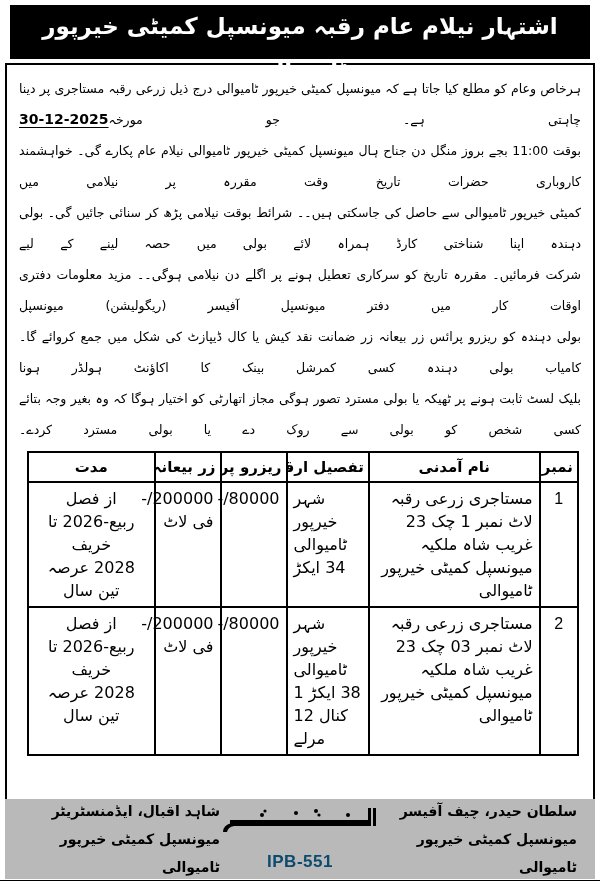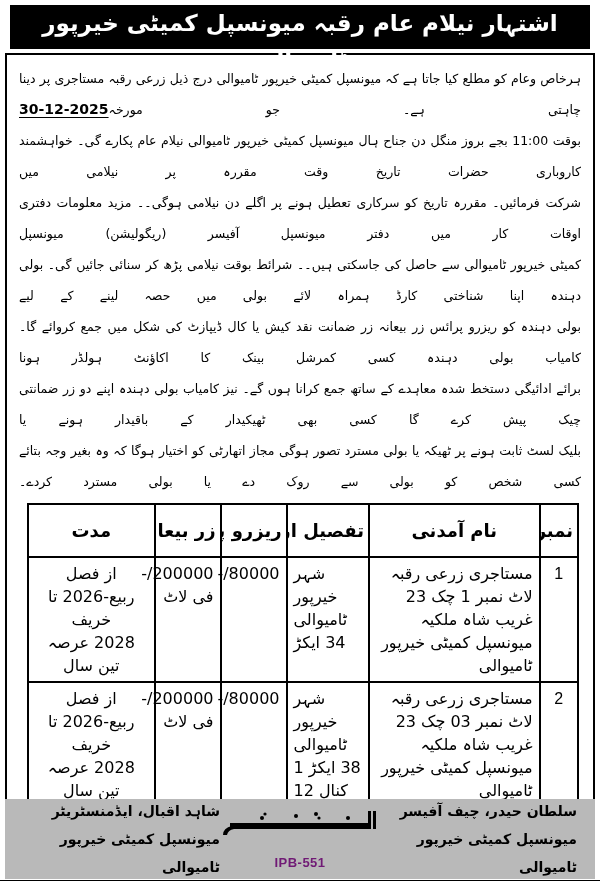--- a/index.html
+++ b/index.html
@@ -9,27 +9,27 @@
     font-family: "DejaVu Sans", sans-serif;
     color: #000;
     position: relative;
     overflow: hidden;
   }
   .page { width: 600px; height: 881px; position: relative; background:#fff; }
 
   
   .title-bar {
     margin: 5px 10px 0 10px;
-    height: 44px;
+    height: 54px;
     background: #000;
     color: #fff;
     text-align: center;
     font-weight: bold;
     font-size: 23px;
-    line-height: 36px;
+    line-height: 43px;
     direction: rtl;
     letter-spacing: 0.5px;
   }
 
   
   .content-box {
     margin: 4px 5px 0 5px;
     border: 2px solid #000;
     height: 748px;
     padding: 8px 12px 6px 12px;
@@ -64,24 +64,24 @@
   table.lots th, table.lots td {
     border: 2px solid #000;
     font-size: 16px;
     line-height: 23px;
     padding: 4px 6px;
     vertical-align: top;
     white-space: pre-line;
   }
   table.lots th {
     font-weight: bold;
-    font-size: 18px;
+    font-size: 15px;
     text-align: center;
     vertical-align: middle;
-    padding: 14px 4px;
+    padding: 2px 4px;
     white-space: nowrap;
     overflow: hidden;
   }
   tr.hdr { height: 30px; }
   col.c-sr       { width: 7%; }
   col.c-name     { width: 31%; }
   col.c-detail   { width: 15%; }
   col.c-reserve  { width: 12%; }
   col.c-earnest  { width: 12%; }
   col.c-duration { width: 23%; }
@@ -111,22 +111,22 @@
     text-align: right;
     direction: rtl;
     font-weight: bold;
     font-size: 14px;
     line-height: 28px;
   }
   .center-block { text-align: center; }
   .ipb-code {
     font-family: "Liberation Sans", sans-serif;
     font-weight: bold;
-    font-size: 13px;
-    color: #701a75;
+    font-size: 17px;
+    color: #0c4a6e;
     letter-spacing: 0.5px;
     margin-top: 14px;
   }
 
   .bottom-bar {
     position: absolute;
     left: 0; bottom: 0;
     width: 600px; height: 6px;
     background: #000;
   }
@@ -136,24 +136,23 @@
 
 <div class="page">
 
   <div class="title-bar">اشتہار نیلام عام رقبہ میونسپل کمیٹی خیرپور ٹامیوالی</div>
 
   <div class="content-box">
 
     <div class="notice" id="notice-lines">
         <div class="notice-line"><span>ہرخاص وعام کو مطلع کیا جاتا ہے کہ میونسپل کمیٹی خیرپور ٹامیوالی درج ذیل زرعی رقبہ مستاجری پر دینا چاہتی ہے۔ جو مورخہ</span><span class="auction-date">30-12-2025</span></div>
         <div class="notice-line"><span>بوقت 11:00 بجے بروز منگل دن جناح ہال میونسپل کمیٹی خیرپور ٹامیوالی نیلام عام پکارے گی۔ خواہشمند کاروباری حضرات تاریخ وقت مقررہ پر نیلامی میں</span></div>
+        <div class="notice-line"><span>کمیٹی خیرپور ٹامیوالی سے حاصل کی جاسکتی ہیں۔۔ شرائط بوقت نیلامی پڑھ کر سنائی جائیں گی۔ بولی دہندہ اپنا شناختی کارڈ ہمراہ لائے بولی میں حصہ لینے کے لیے</span></div>
         <div class="notice-line"><span>شرکت فرمائیں۔ مقررہ تاریخ کو سرکاری تعطیل ہونے پر اگلے دن نیلامی ہوگی۔۔ مزید معلومات دفتری اوقات کار میں دفتر میونسپل آفیسر (ریگولیشن) میونسپل</span></div>
-        <div class="notice-line"><span>کمیٹی خیرپور ٹامیوالی سے حاصل کی جاسکتی ہیں۔۔ شرائط بوقت نیلامی پڑھ کر سنائی جائیں گی۔ بولی دہندہ اپنا شناختی کارڈ ہمراہ لائے بولی میں حصہ لینے کے لیے</span></div>
         <div class="notice-line"><span>بولی دہندہ کو ریزرو پرائس زر بیعانہ زر ضمانت نقد کیش یا کال ڈیپازٹ کی شکل میں جمع کروائے گا۔ کامیاب بولی دہندہ کسی کمرشل بینک کا اکاؤنٹ ہولڈر ہونا</span></div>
-        <div class="notice-line"><span>برائے ادائیگی دستخط شدہ معاہدے کے ساتھ جمع کرانا ہوں گے۔ نیز کامیاب بولی دہندہ اپنے دو زر ضمانتی چیک پیش کرے گا کسی بھی ٹھیکیدار کے باقیدار ہونے یا</span></div>
         <div class="notice-line"><span>بلیک لسٹ ثابت ہونے پر ٹھیکہ یا بولی مسترد تصور ہوگی مجاز اتھارٹی کو اختیار ہوگا کہ وہ بغیر وجہ بتائے کسی شخص کو بولی سے روک دے یا بولی مسترد کردے۔</span></div>
       </div>
 
     <table class="lots">
       <colgroup>
         <col class="c-sr">
           <col class="c-name">
           <col class="c-detail">
         <col class="c-reserve">
           <col class="c-earnest">

